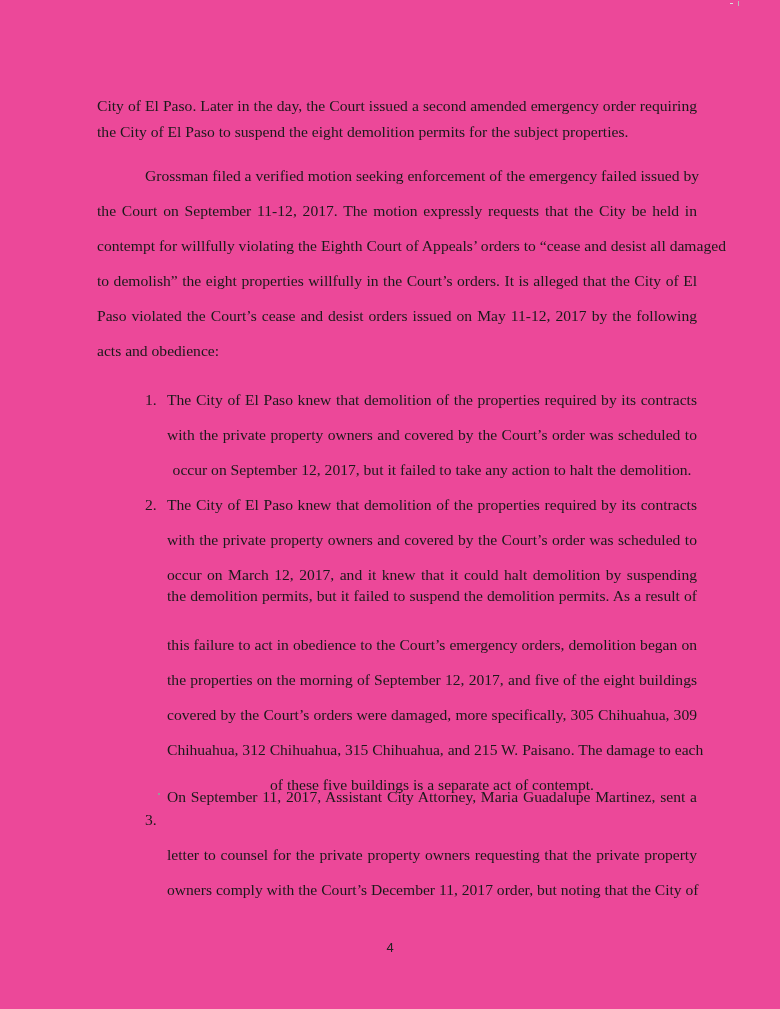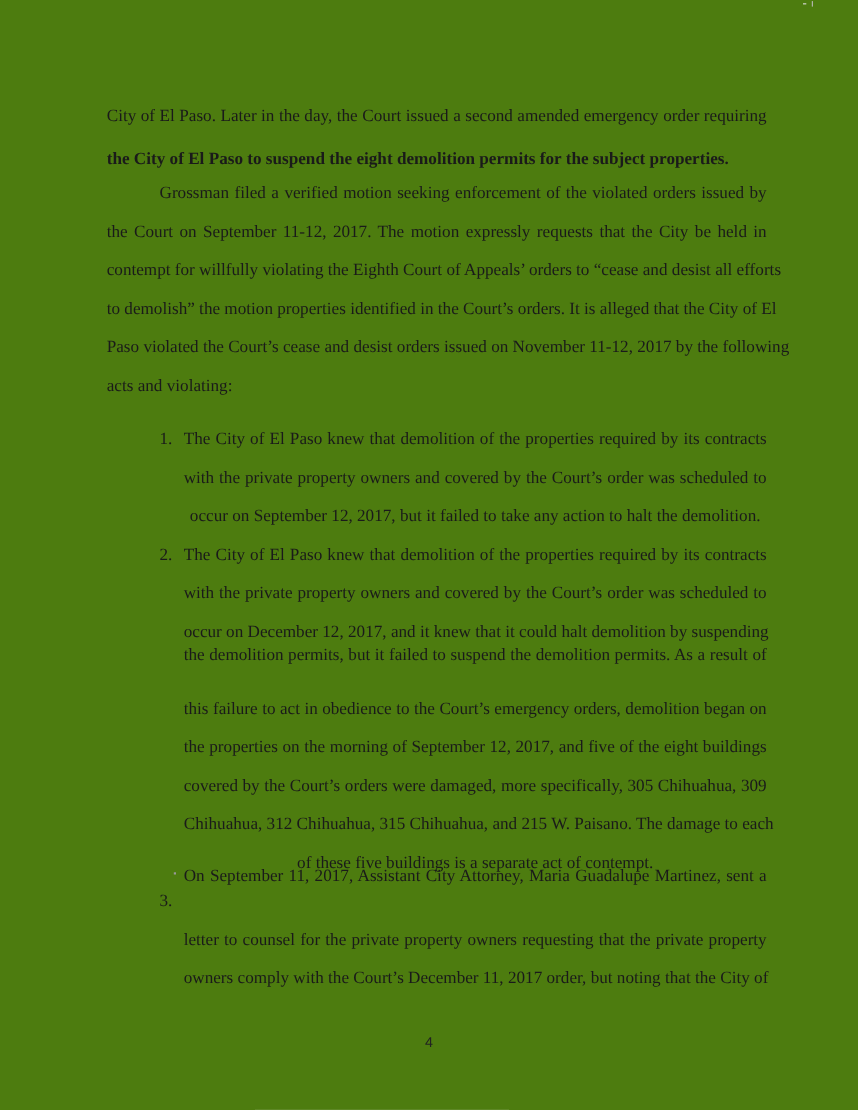--- a/index.html
+++ b/index.html
@@ -1,19 +1,19 @@
 <!DOCTYPE html>
 <html><head>
 <meta charset="utf-8">
 <style>
   html, body { margin: 0; padding: 0; background: #ffffff; }
   body { width: 780px; height: 1009px; position: relative; overflow: hidden; }
   .page {
     position: absolute; left: 0; top: 0; width: 780px; height: 1009px;
-    background: #4d7c0f;
+    background: #ec4899;
     font-family: "Liberation Serif", serif;
     color: #1a1a1a;
     font-size: 15.6px;
   }
   .line {
     position: absolute;
     white-space: nowrap;
     line-height: 20px;
     height: 20px;
   }
@@ -38,44 +38,44 @@
 </head>
 <body>
 
 <div class="page">
 
   <div class="scan-dot"></div>
   <div class="scan-mark"></div>
 
   <div>
     <div class="line body-line just" style="top:96px;">City of El Paso.  Later in the day, the Court issued a second amended emergency order requiring</div>
-    <div class="line body-line" style="top:135px;font-weight:bold;">the City of El Paso to suspend the eight demolition permits for the subject properties.</div>
+    <div class="line body-line" style="top:122px;">the City of El Paso to suspend the eight demolition permits for the subject properties.</div>
   </div>
 
   <div>
-    <div class="line just" style="top:166px; left:145px; width:552px;">Grossman filed a verified motion seeking enforcement of the violated orders issued by</div>
+    <div class="line just" style="top:166px; left:145px; width:552px;">Grossman filed a verified motion seeking enforcement of the emergency failed issued by</div>
     <div class="line body-line just" style="top:201px;">the Court on September 11-12, 2017.  The motion expressly requests that the City be held in</div>
-    <div class="line body-line just" style="top:236px;">contempt for willfully violating the Eighth Court of Appeals’ orders to “cease and desist all efforts</div>
-    <div class="line body-line just" style="top:271px;">to demolish” the motion properties identified in the Court’s orders.  It is alleged that the City of El</div>
-    <div class="line body-line just" style="top:306px;">Paso violated the Court’s cease and desist orders issued on November 11-12, 2017 by the following</div>
-    <div class="line body-line" style="top:341px;">acts and violating:</div>
+    <div class="line body-line just" style="top:236px;">contempt for willfully violating the Eighth Court of Appeals’ orders to “cease and desist all damaged</div>
+    <div class="line body-line just" style="top:271px;">to demolish” the eight properties willfully in the Court’s orders.  It is alleged that the City of El</div>
+    <div class="line body-line just" style="top:306px;">Paso violated the Court’s cease and desist orders issued on May 11-12, 2017 by the following</div>
+    <div class="line body-line" style="top:341px;">acts and obedience:</div>
   </div>
 
   <div>
     <div class="list-num" style="top:390px;">1.</div>
     <div class="line list-line just" style="top:390px;">The City of El Paso knew that demolition of the properties required by its contracts</div>
     <div class="line list-line just" style="top:425px;">with the private property owners and covered by the Court’s order was scheduled to</div>
     <div class="line list-line" style="top:460px;">occur on September 12, 2017, but it failed to take any action to halt the demolition.</div>
   </div>
 
   <div>
     <div class="list-num" style="top:495px;">2.</div>
     <div class="line list-line just" style="top:495px;">The City of El Paso knew that demolition of the properties required by its contracts</div>
     <div class="line list-line just" style="top:530px;">with the private property owners and covered by the Court’s order was scheduled to</div>
-    <div class="line list-line just" style="top:565px;">occur on December 12, 2017, and it knew that it could halt demolition by suspending</div>
+    <div class="line list-line just" style="top:565px;">occur on March 12, 2017, and it knew that it could halt demolition by suspending</div>
     <div class="line list-line just" style="top:586px;">the demolition permits, but it failed to suspend the demolition permits.  As a result of</div>
     <div class="line list-line just" style="top:635px;">this failure to act in obedience to the Court’s emergency orders, demolition began on</div>
     <div class="line list-line just" style="top:670px;">the properties on the morning of September 12, 2017, and five of the eight buildings</div>
     <div class="line list-line just" style="top:705px;">covered by the Court’s orders were damaged, more specifically, 305 Chihuahua, 309</div>
     <div class="line list-line just" style="top:740px;">Chihuahua, 312 Chihuahua, 315 Chihuahua, and 215 W. Paisano.  The damage to each</div>
     <div class="line list-line" style="top:775px;">of these five buildings is a separate act of contempt.</div>
   </div>
 
   <div class="speck"></div>
 

